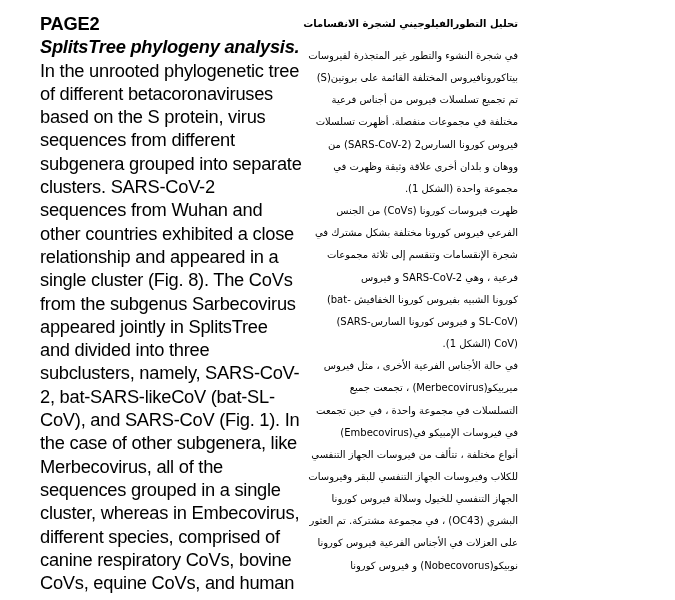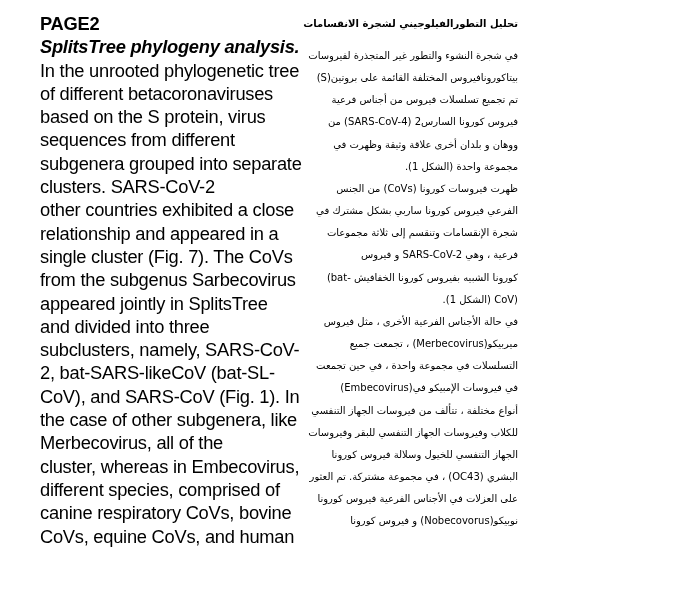--- a/index.html
+++ b/index.html
@@ -33,52 +33,56 @@
   <div class="col-en">
     <div class="en-page-label">PAGE2</div>
     <div class="en-heading">SplitsTree phylogeny analysis.</div>
     <div>
         <div class="ln">In the unrooted phylogenetic tree</div>
         <div class="ln">of different betacoronaviruses</div>
         <div class="ln">based on the S protein, virus</div>
         <div class="ln">sequences from different</div>
         <div class="ln">subgenera grouped into separate</div>
         <div class="ln">clusters. SARS-CoV-2</div>
+        <div class="ln">sequences from Wuhan and</div>
         <div class="ln">other countries exhibited a close</div>
         <div class="ln">relationship and appeared in a</div>
-        <div class="ln">single cluster (Fig. 7). The CoVs</div>
+        <div class="ln">single cluster (Fig. 8). The CoVs</div>
         <div class="ln">from the subgenus Sarbecovirus</div>
         <div class="ln">appeared jointly in SplitsTree</div>
         <div class="ln">and divided into three</div>
         <div class="ln">subclusters, namely, SARS-CoV-</div>
         <div class="ln">2, bat-SARS-likeCoV (bat-SL-</div>
         <div class="ln">CoV), and SARS-CoV (Fig. 1). In</div>
         <div class="ln">the case of other subgenera, like</div>
         <div class="ln">Merbecovirus, all of the</div>
+        <div class="ln">sequences grouped in a single</div>
         <div class="ln">cluster, whereas in Embecovirus,</div>
         <div class="ln">different species, comprised of</div>
         <div class="ln">canine respiratory CoVs, bovine</div>
         <div class="ln">CoVs, equine CoVs, and human</div>
       </div>
   </div>
 
   <div class="col-ar" dir="rtl">
     <div class="ar-title">تحليل التطورالفيلوجيني لشجرة الانقسامات</div>
     <div>
         <div class="ln">في شجرة النشوء والتطور غير المتجذرة لفيروسات</div>
         <div class="ln">بيتاكورونافيروس المختلفة القائمة على بروتين(S)</div>
         <div class="ln">تم تجميع تسلسلات فيروس من أجناس فرعية</div>
-        <div class="ln">فيروس كورونا السارس2 (SARS-CoV-4) من</div>
+        <div class="ln">مختلفة  في مجموعات منفصلة. أظهرت تسلسلات</div>
+        <div class="ln">فيروس كورونا السارس2 (SARS-CoV-2) من</div>
         <div class="ln">ووهان و بلدان أخرى علاقة وثيقة وظهرت في</div>
         <div class="ln">مجموعة واحدة (الشكل 1).</div>
         <div class="ln">ظهرت فيروسات كورونا (CoVs) من الجنس</div>
-        <div class="ln">الفرعي فيروس كورونا ساربي  بشكل مشترك في</div>
+        <div class="ln">الفرعي فيروس كورونا مختلفة  بشكل مشترك في</div>
         <div class="ln">شجرة الإنقسامات وتنقسم إلى ثلاثة مجموعات</div>
         <div class="ln">فرعية ، وهي SARS-CoV-2 و فيروس</div>
         <div class="ln">كورونا الشبيه بفيروس كورونا الخفافيش ‎(bat-‎</div>
+        <div class="ln">‎SL-CoV)‎  و فيروس كورونا السارس‎(SARS-‎</div>
         <div class="ln">‎CoV)‎ (الشكل 1).</div>
         <div class="ln">في حالة الأجناس الفرعية الأخرى ، مثل فيروس</div>
         <div class="ln">ميربيكو(Merbecovirus) ، تجمعت جميع</div>
         <div class="ln">التسلسلات في مجموعة واحدة ، في حين تجمعت</div>
         <div class="ln">في فيروسات الإمبيكو في(Embecovirus)</div>
         <div class="ln">أنواع مختلفة ، تتألف من فيروسات الجهاز التنفسي</div>
         <div class="ln">للكلاب وفيروسات الجهاز التنفسي للبقر وفيروسات</div>
         <div class="ln">الجهاز التنفسي للخيول وسلالة فيروس كورونا</div>
         <div class="ln">البشري (OC43) ، في مجموعة مشتركة. تم العثور</div>
         <div class="ln">على العزلات في الأجناس الفرعية فيروس كورونا</div>

